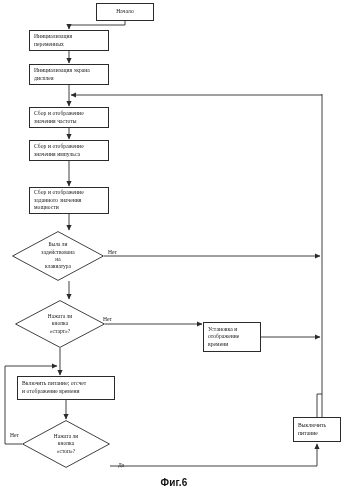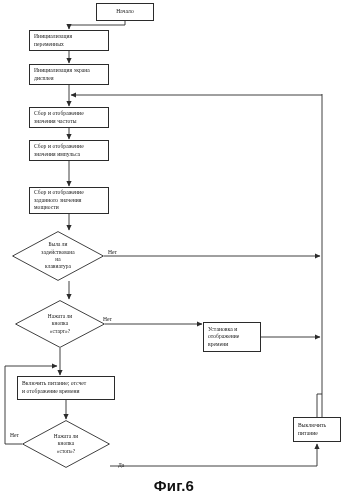--- a/index.html
+++ b/index.html
@@ -81,21 +81,21 @@
     line-height: 7px;
     color: #191919;
     white-space: nowrap;
   }
   .fig-caption {
     position: absolute;
     left: 0;
     top: 477px;
     width: 348px;
     text-align: center;
-    font-size: 15px;
+    font-size: 10px;
     font-weight: bold;
     letter-spacing: 0.2px;
     color: #111111;
     font-family: "Liberation Sans", "DejaVu Sans", sans-serif;
   }
 </style>
 </head>
 <body>
 
 <div id="flow-root">

